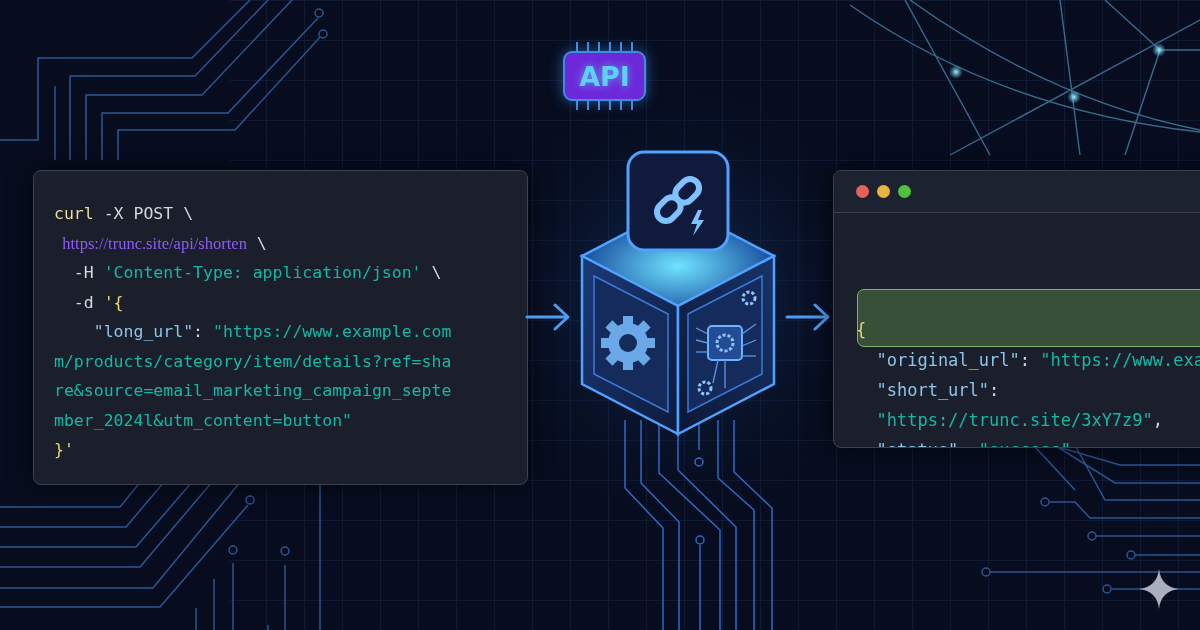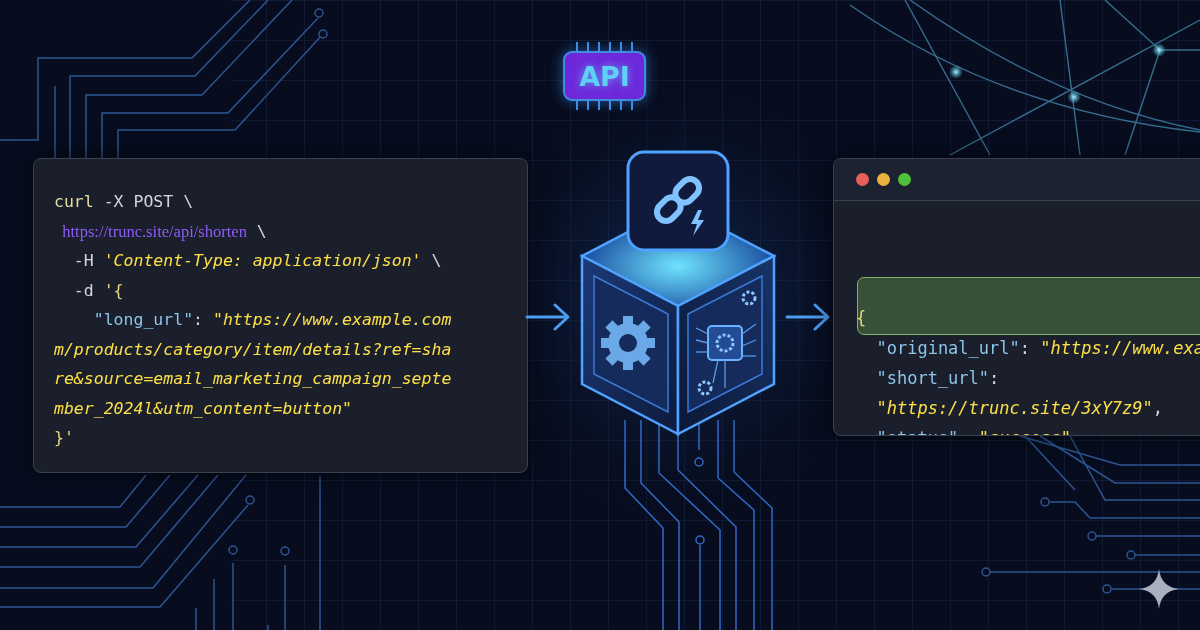--- a/index.html
+++ b/index.html
@@ -9,32 +9,33 @@
     position: relative;
     font-family: "DejaVu Sans Mono", monospace;
   }
   .bg-svg { position: absolute; left: 0; top: 0; width: 1200px; height: 630px; }
   .panel {
     position: absolute;
     background: #1a1f2b;
     border: 1px solid #3a4252;
     border-radius: 8px;
     box-shadow: 0 0 24px rgba(0,0,0,0.6);
+    margin-top: 12px;
   }
   .code-left {
     left: 33px; top: 158px; width: 495px; height: 315px;
     padding: 28px 20px 20px 20px;
     font-size: 16.5px; line-height: 29.5px;
     white-space: pre;
   }
   .code-line { display: block; height: 29.5px; }
   .c-cmd { color: #e9df9f; }
   .c-flag { color: #d4d8de; }
   .c-url { color: #8b5cf6; font-family: Liberation Serif, serif; }
-  .c-str { color: #fde047; font-style: italic; }
+  .c-str { color: #14b8a6; }
   .c-key { color: #8cc4ea; }
   .c-punc { color: #d4d8de; }
   .c-brace { color: #e6d67a; }
 
   .code-right {
     left: 833px; top: 158px; width: 400px; height: 278px;
     overflow: hidden;
   }
   .titlebar {
     height: 42px; border-bottom: 1px solid #3a4252;

